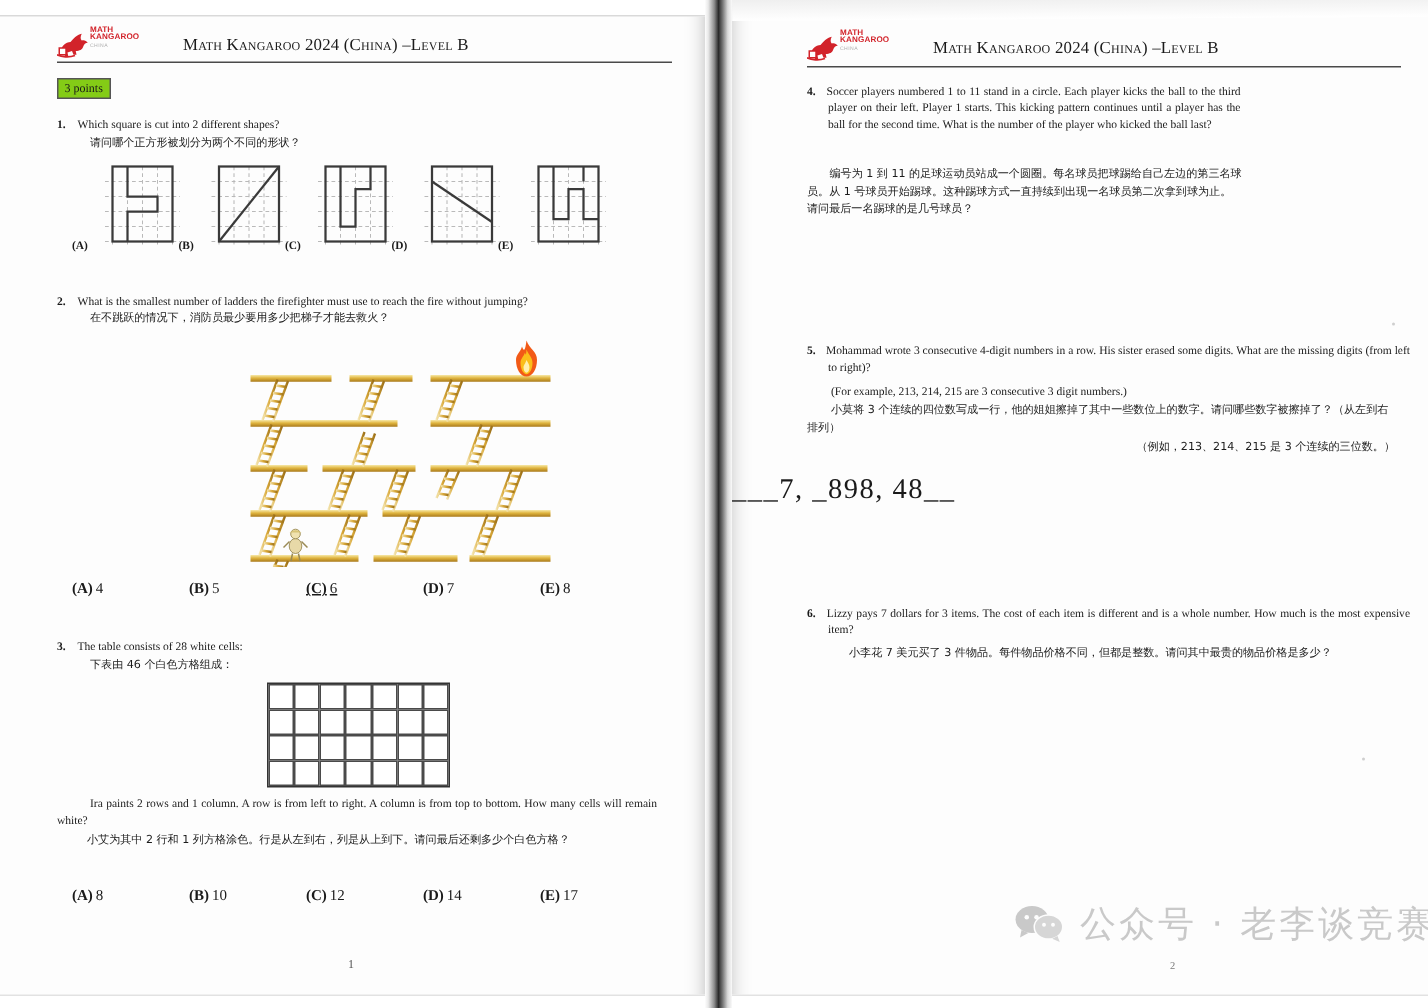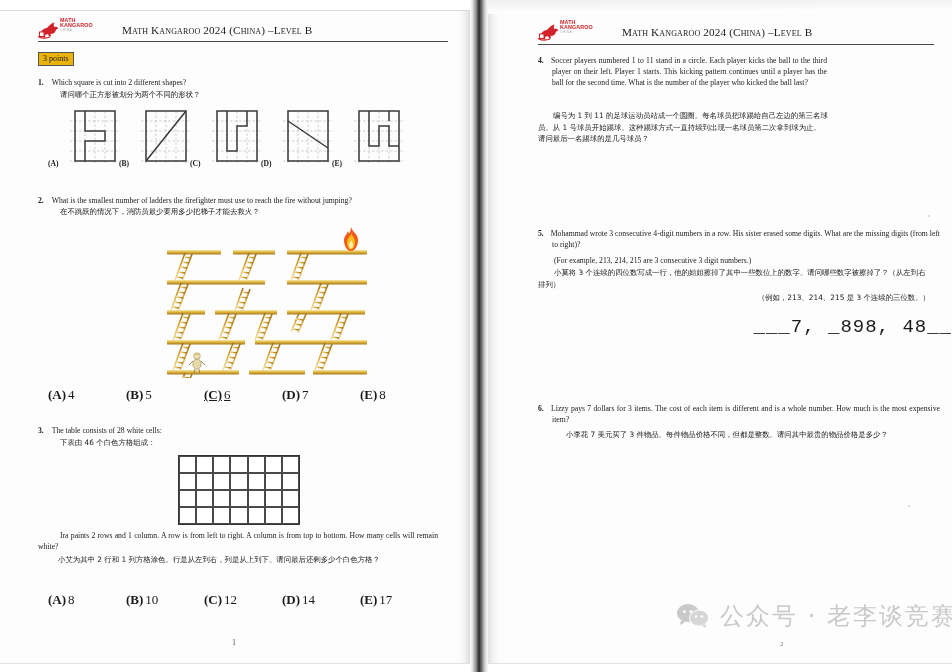--- a/index.html
+++ b/index.html
@@ -43,49 +43,49 @@
   .htitle{font-family:"Liberation Serif",serif;font-size:11.2px;letter-spacing:.15px;
       font-variant:small-caps;white-space:nowrap;}
   .hrule{position:absolute;height:1px;background:#4a4a4a;}
 
   
   .en{font-family:"Liberation Serif",serif;font-size:7.7px;line-height:11px;text-align:justify;}
   .cn{font-family:"DejaVu Sans",sans-serif;font-size:7.4px;line-height:11.5px;}
   .qnum{font-weight:bold;}
 
   .pts{position:absolute;border:1px solid #555;padding:1px 4px 2px 4px;
-       font-family:"Liberation Serif",serif;font-size:8px;background:#eab308;}
+       font-family:"Liberation Serif",serif;font-size:8px;background:#84cc16;}
 
   .q{position:absolute;}
   .qhang{padding-left:16px;text-indent:-16px;}
   .qhang2{padding-left:14px;text-indent:-14px;}
 
-  .opts{position:absolute;display:flex;font-family:"Liberation Serif",serif;font-size:13px;}
+  .opts{position:absolute;display:flex;font-family:"Liberation Serif",serif;font-size:10px;}
   .opts>span{display:inline-block;}
   .optlbl{font-weight:bold;margin-right:2px;}
 
   .pageno{position:absolute;font-family:"Liberation Serif",serif;font-size:8px;color:#555;}
 
   
   .sqrow{position:absolute;display:flex;align-items:flex-end;}
   .sqbox{position:relative;width:62px;height:58px;margin-right:9px;}
   .sqlabel{position:absolute;left:-16px;bottom:-1px;font-size:7.6px;font-weight:bold;
            font-family:"Liberation Serif",serif;}
   .sqsvg{display:block;}
 
   
   .ladders{position:absolute;}
 
   
   .tbl{position:absolute;border:1.4px solid #333;display:grid;background:#fff;}
   .tbl div{border:0.8px solid #4a4a4a;width:100%;height:100%;box-sizing:border-box;}
 
   
-  .blanks{position:absolute;width:100%;text-align:right;
-     font-family:Liberation Mono, monospace;font-size:19px;letter-spacing:1px;}
+  .blanks{position:absolute;width:100%;text-align:left;
+     font-family:Liberation Serif, serif;font-size:19px;letter-spacing:1px;}
 
   
   .wm{position:absolute;display:flex;align-items:center;gap:10px;
       color:#c9c9c9;font-family:"DejaVu Sans",sans-serif;font-size:24px;
       letter-spacing:2px;white-space:nowrap;}
   .wm svg{flex:none;}
 
   .speck{position:absolute;background:#cfcfcf;border-radius:50%;}
 </style>
 </head>

